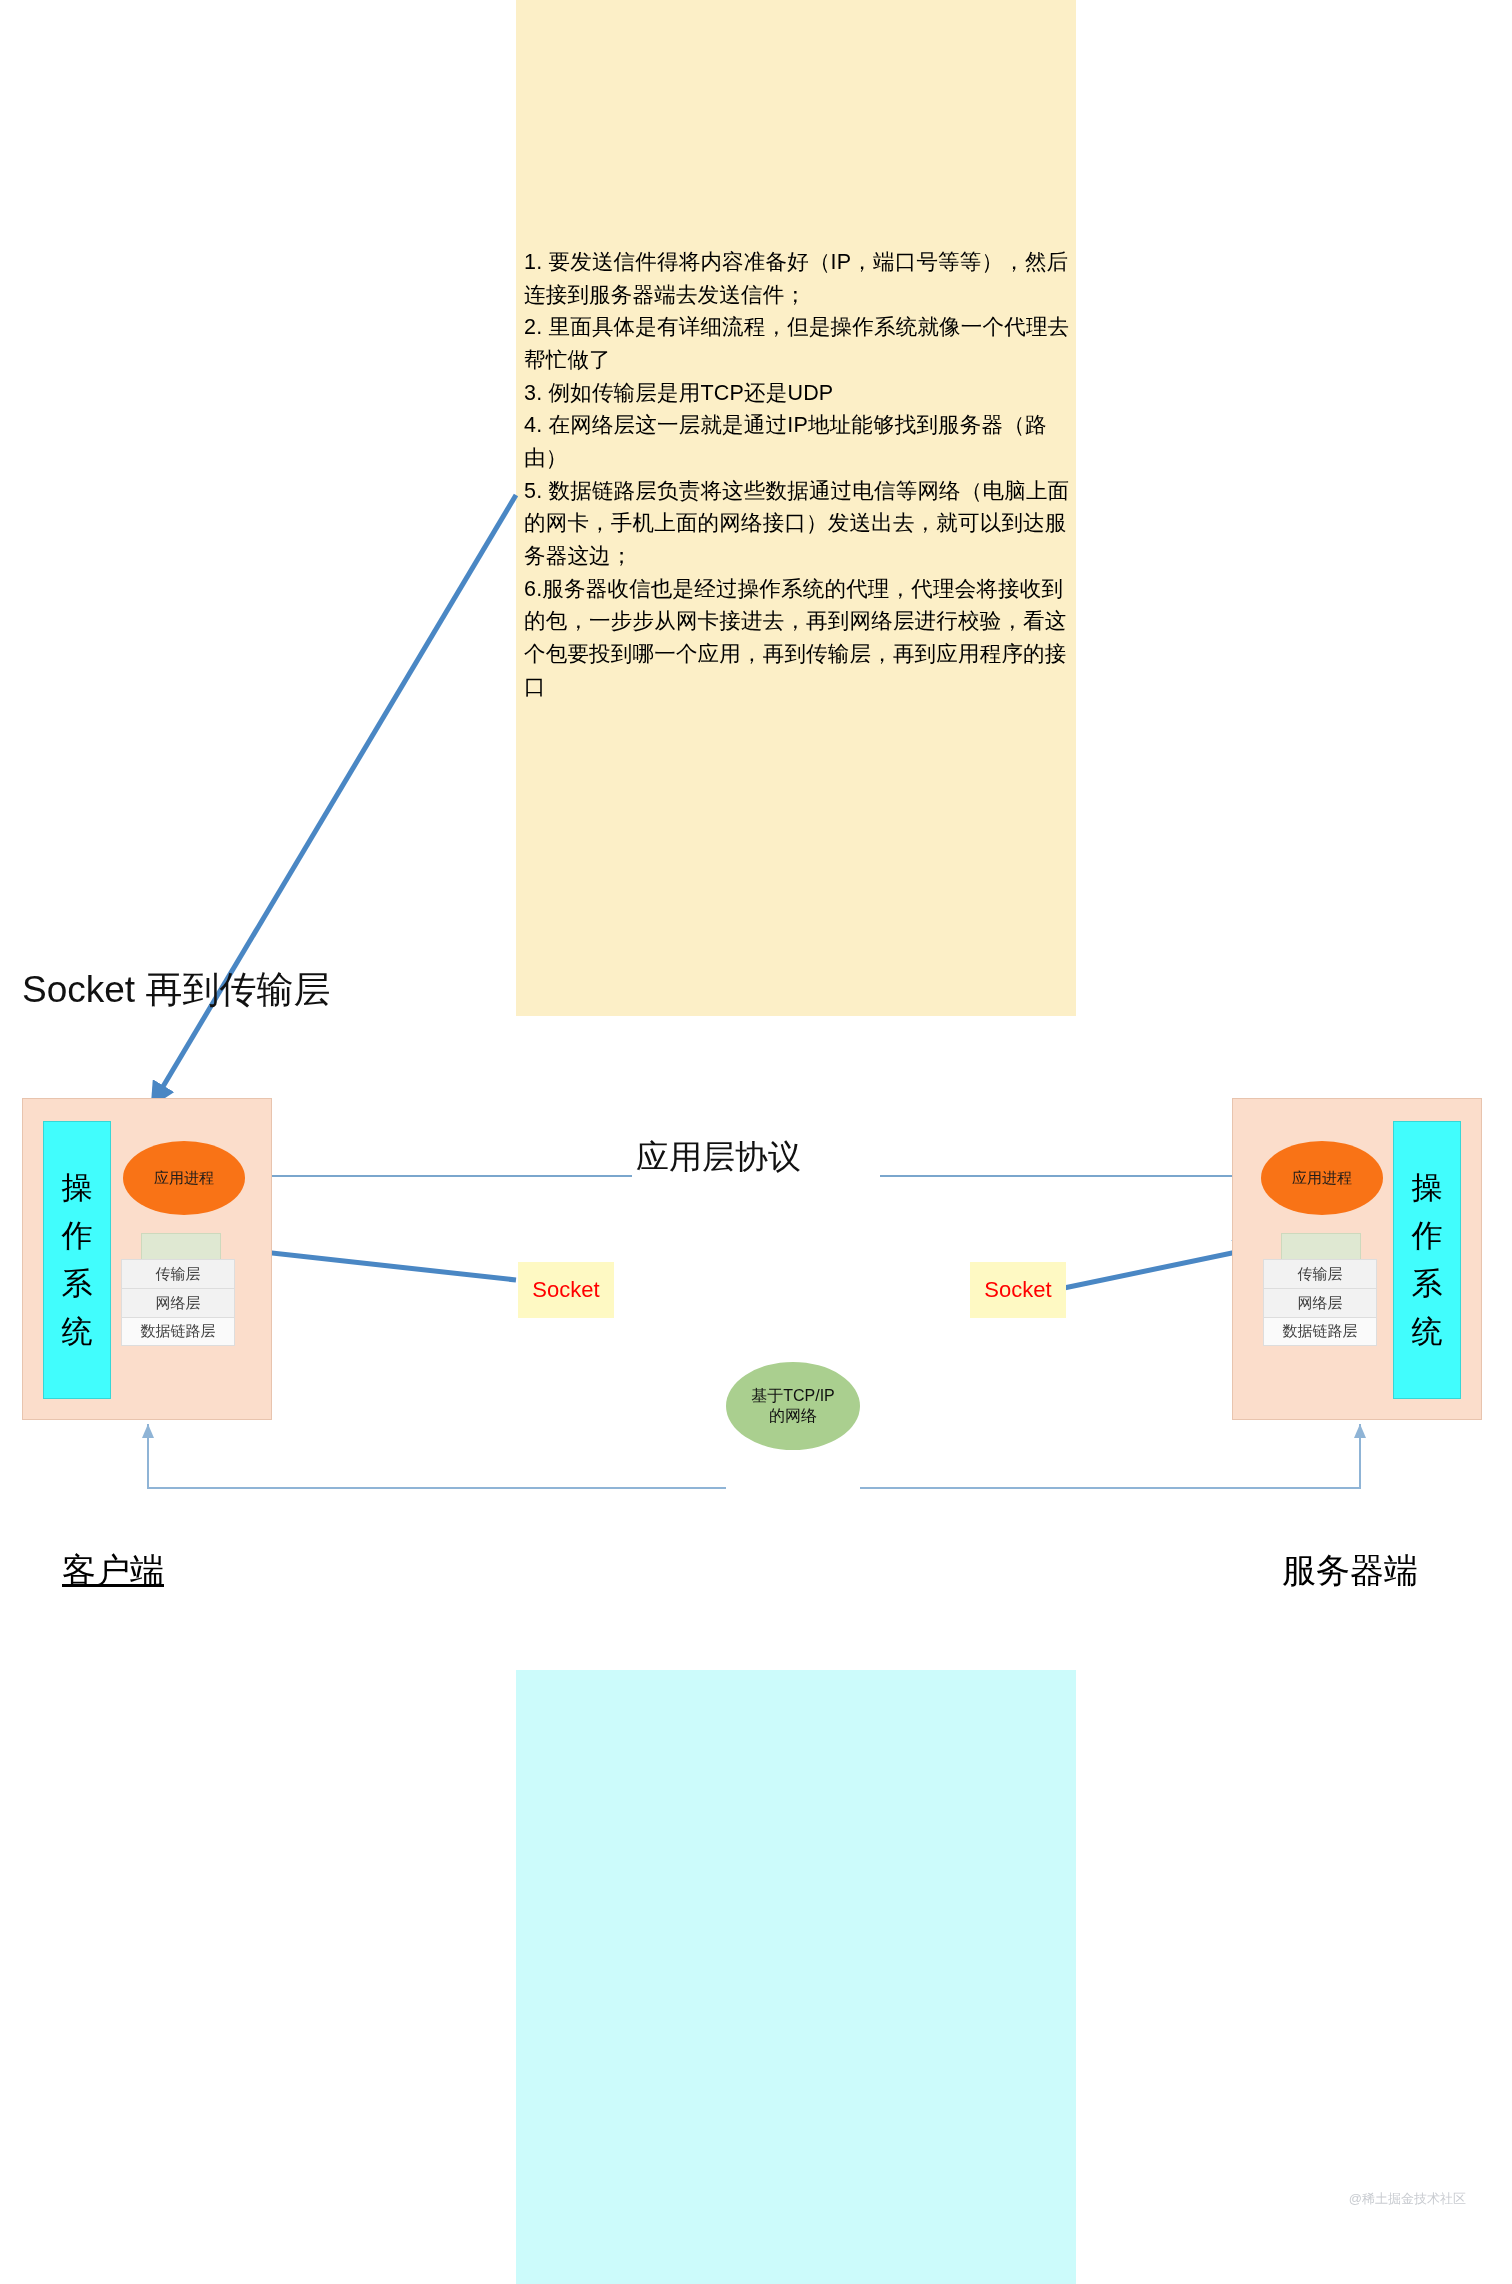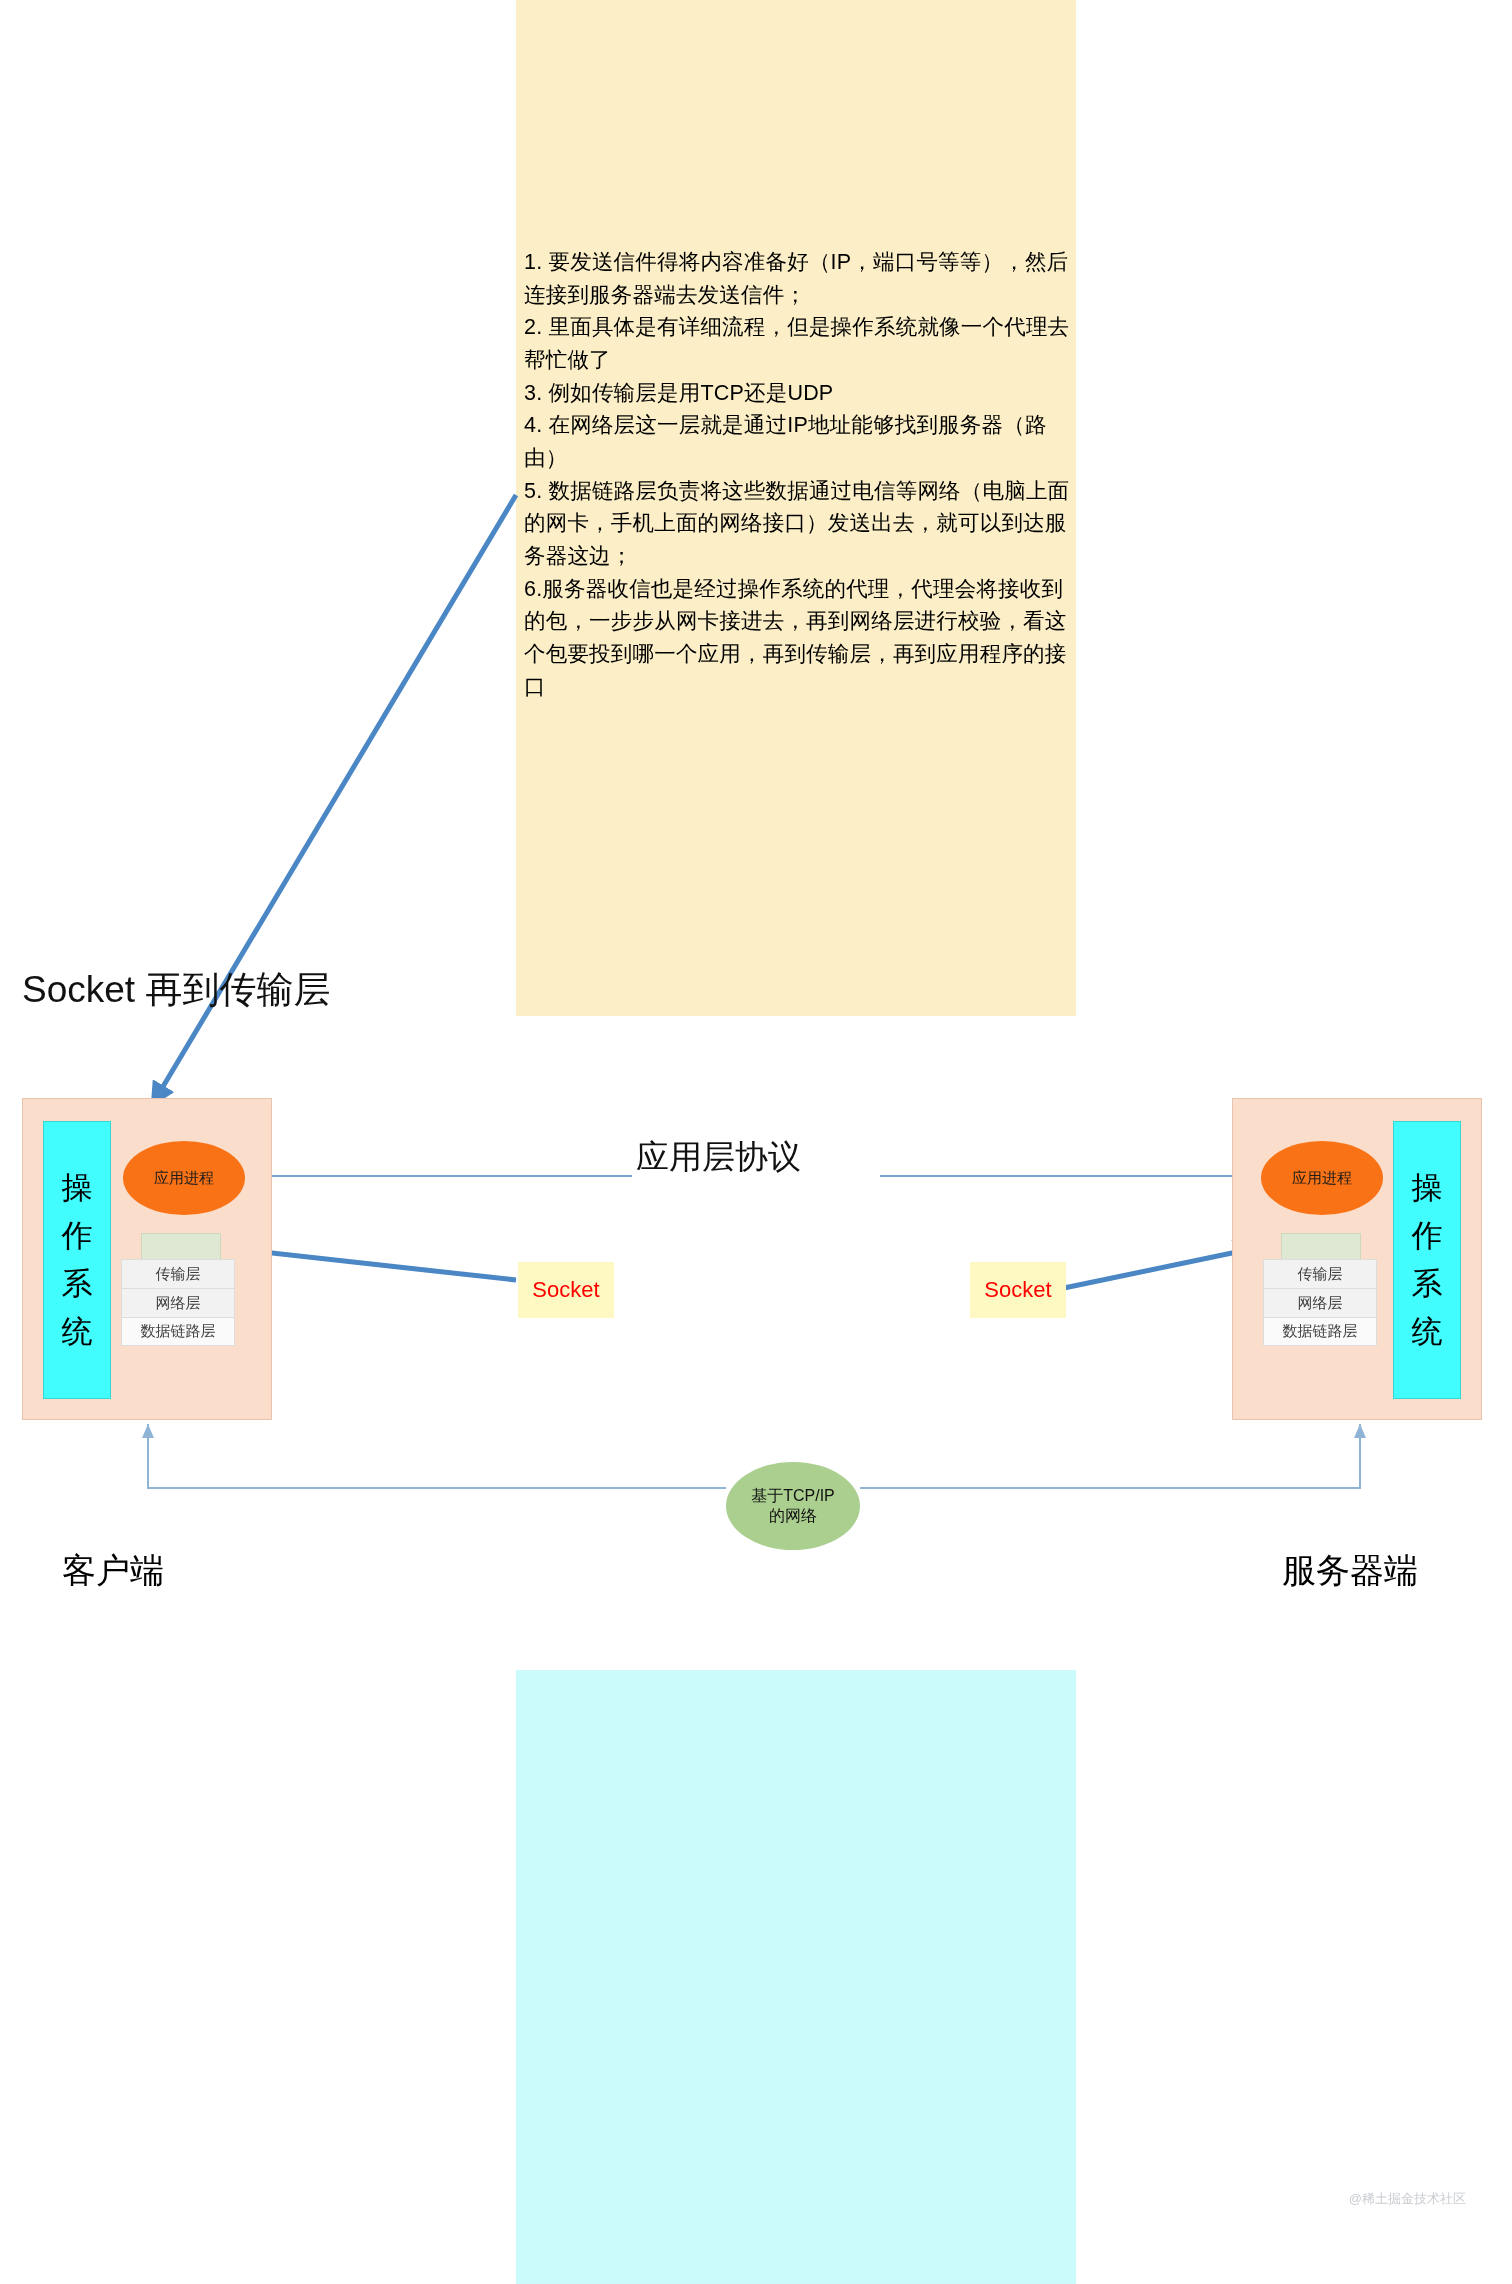--- a/index.html
+++ b/index.html
@@ -155,40 +155,40 @@
     font-size: 22px;
     display: flex; align-items: center; justify-content: center;
     width: 96px; height: 56px;
   }
   #socket-left  { left: 518px; top: 1262px; }
   #socket-right { left: 970px; top: 1262px; }
 
   
   #network-ellipse {
     position: absolute;
-    left: 726px; top: 1462px;
+    left: 726px; top: 1362px;
     width: 134px; height: 88px;
     background: #aacf8f;
     border-radius: 50%;
     display: flex; flex-direction: column;
     align-items: center; justify-content: center;
     font-size: 16px; color: #111;
     line-height: 1.25;
     text-align: center;
   }
 
   
   .endpoint-label {
     position: absolute;
     top: 1548px;
     font-size: 34px;
     color: #000;
     white-space: nowrap;
   }
-  #label-client { left: 62px; }
+  #label-client { left: 62px; text-decoration: underline; }
   #label-server { left: 1282px; }
 
   
   #watermark {
     position: absolute;
     right: 46px; bottom: 76px;
     font-size: 13px;
     color: #c9ccd1;
     white-space: nowrap;
   }

